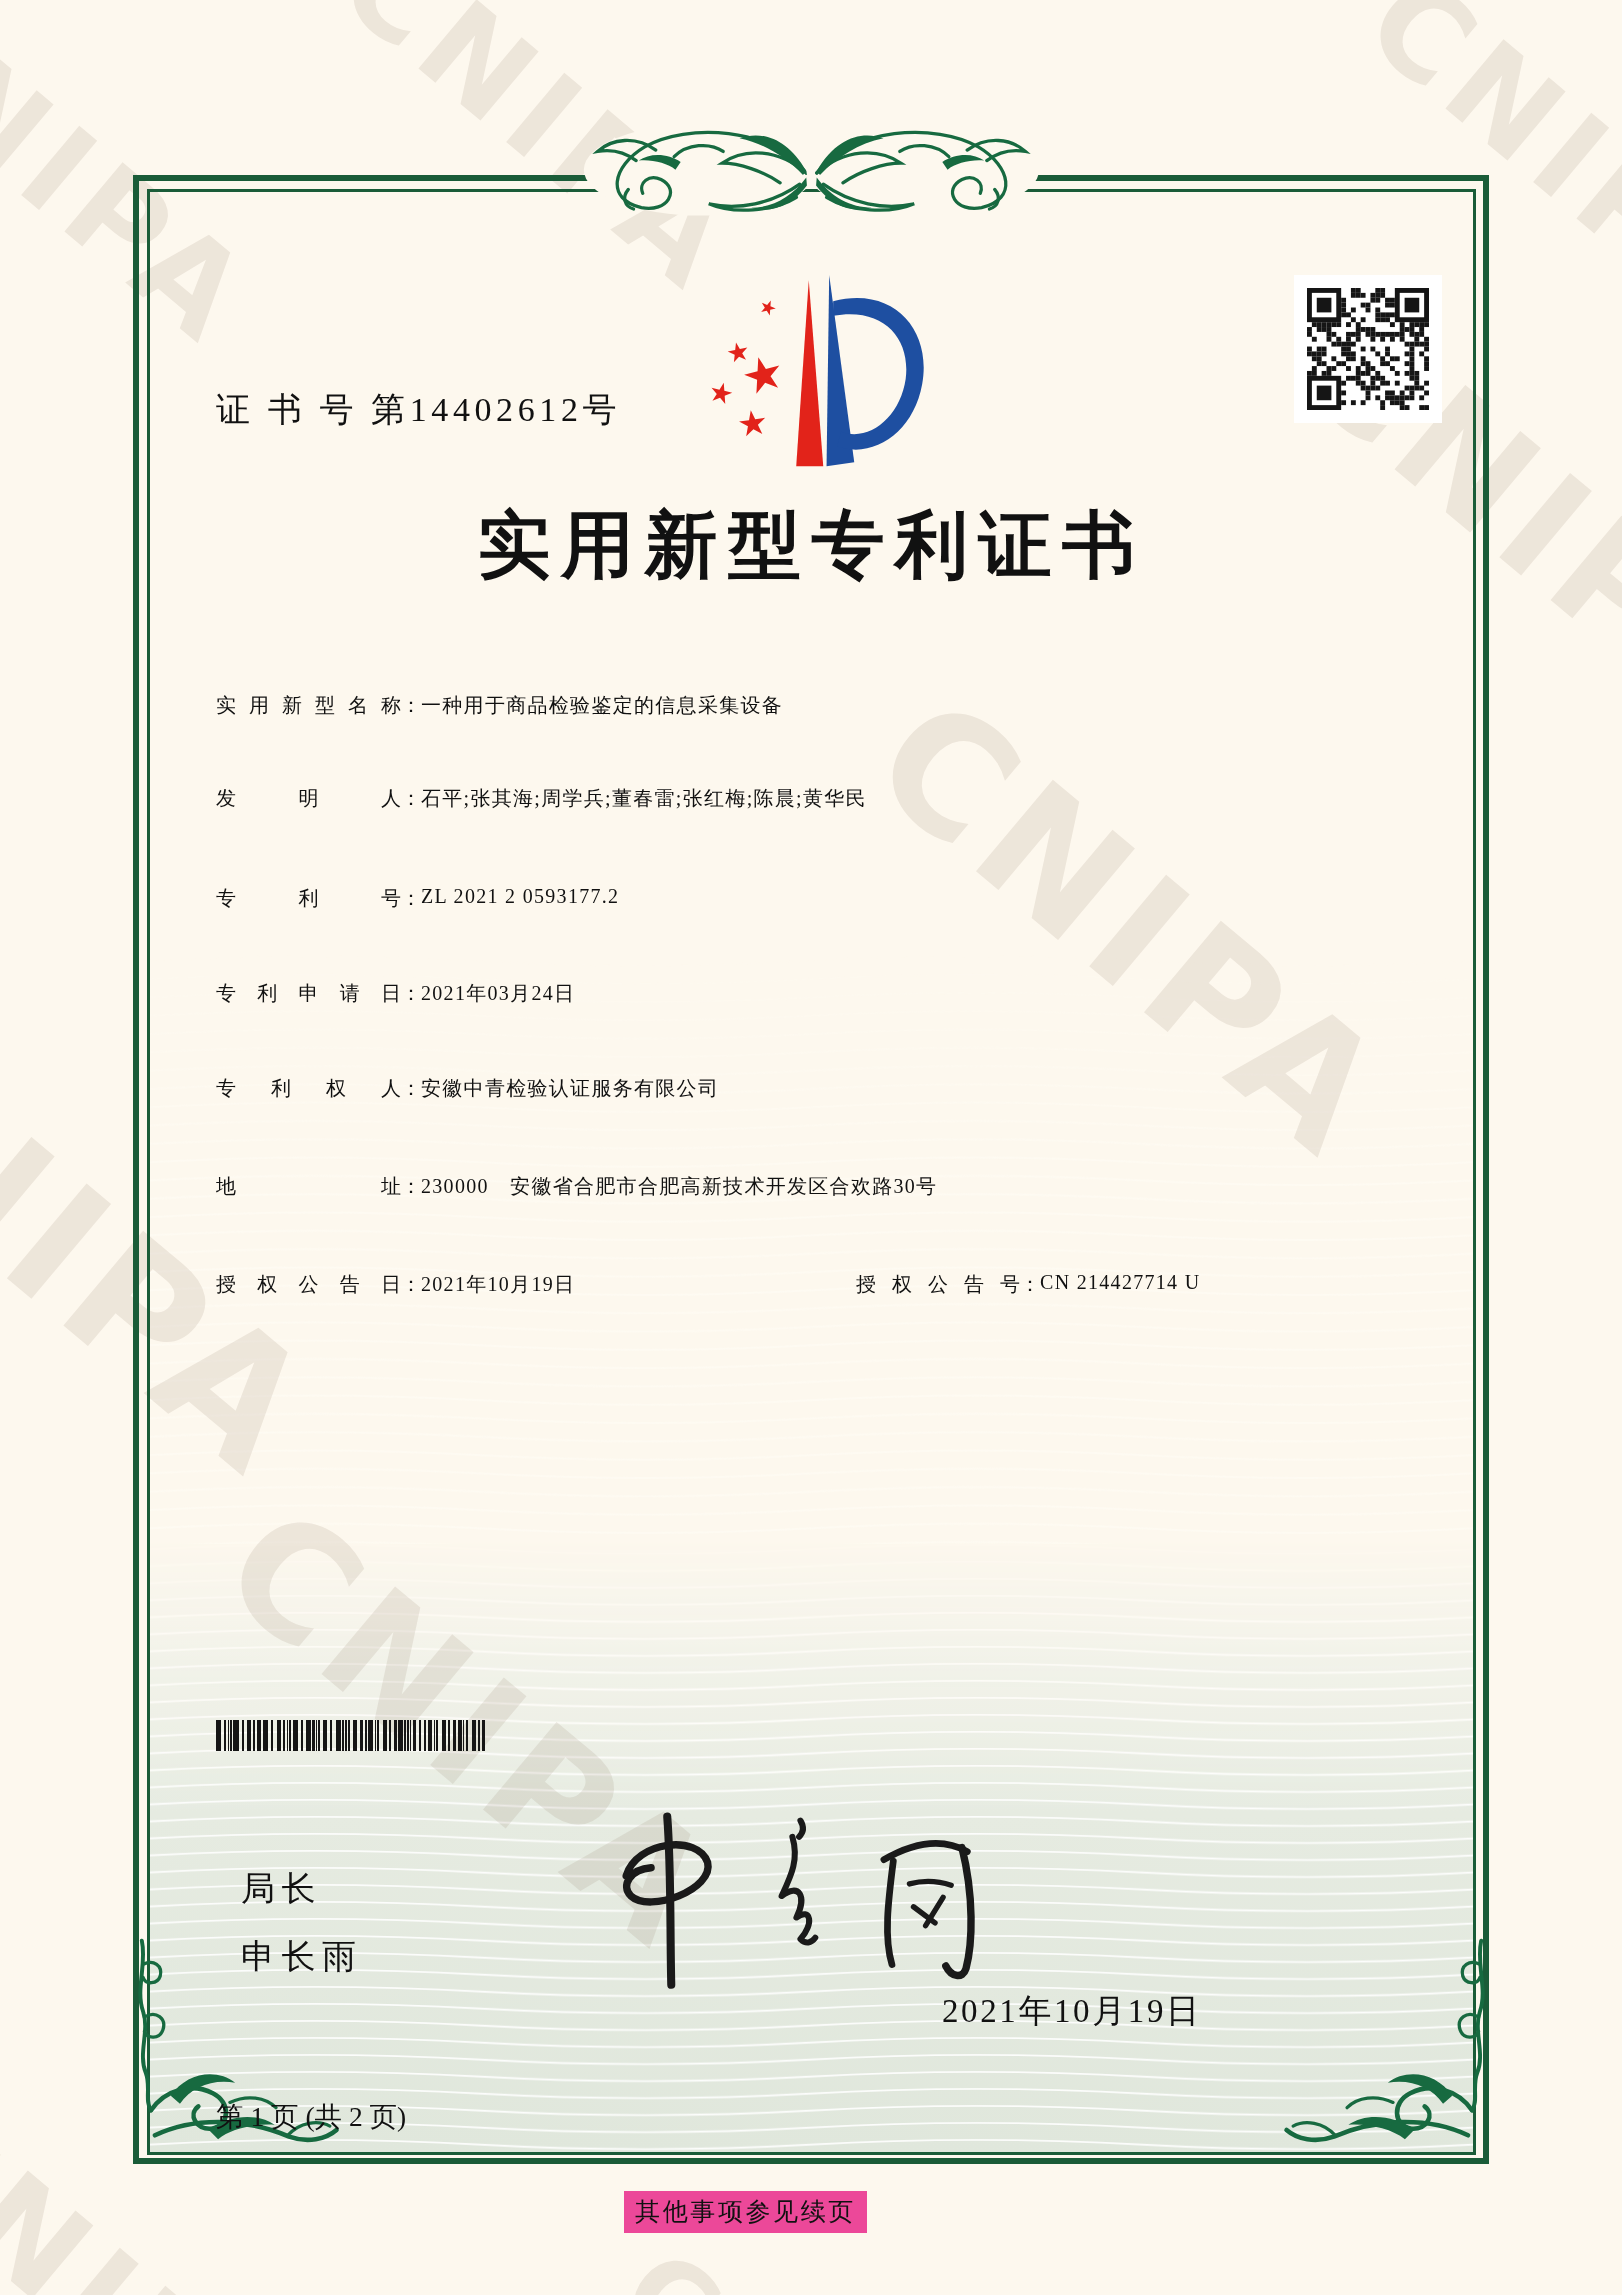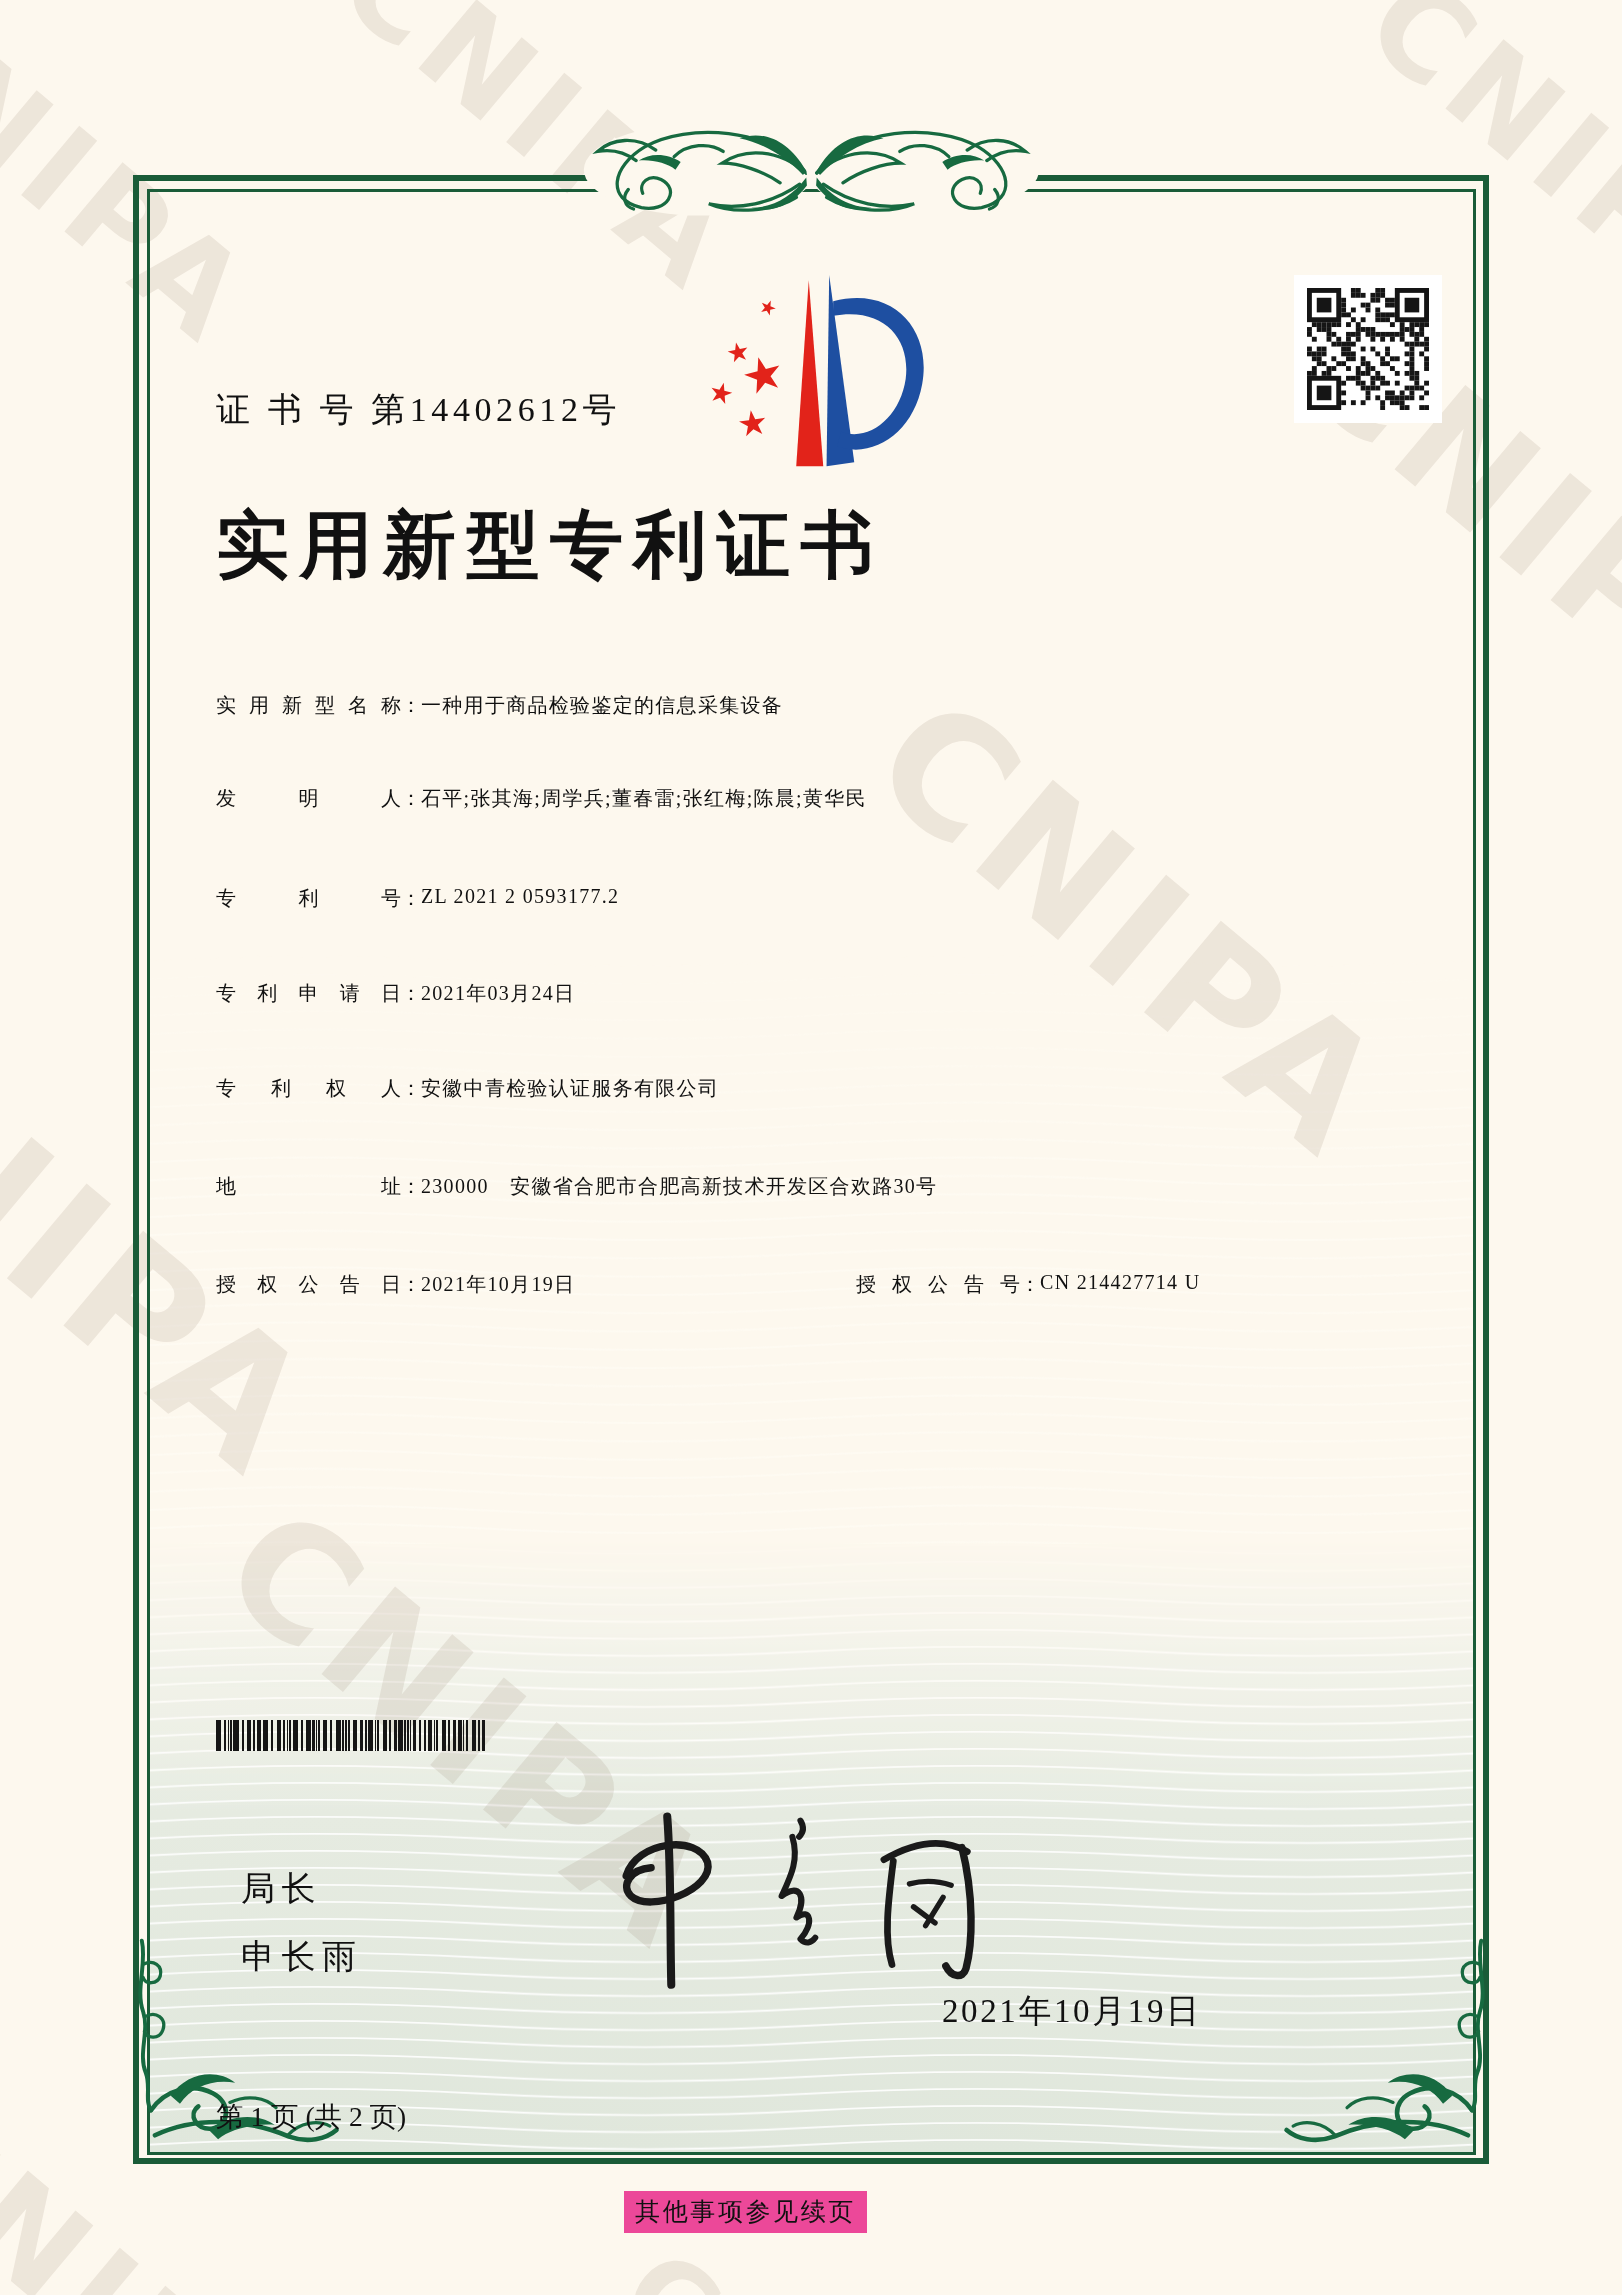--- a/index.html
+++ b/index.html
@@ -24,21 +24,21 @@
       mask-image:linear-gradient(180deg,transparent 0%,#000 40%,#000 100%);}
   .waveband svg,.waveband-faint svg{display:block;width:100%;height:100%;}
   
   .orn{position:absolute;z-index:4;}
   
   .content{position:absolute;z-index:5;left:0;top:0;width:100%;height:100%;}
   .cert-no{position:absolute;left:216px;top:387px;font-size:34px;letter-spacing:4.6px;}
   .logo{position:absolute;left:701px;top:267px;width:230px;height:211px;}
   .qr{position:absolute;left:1294px;top:275px;width:148px;height:148px;background:#fff;
       display:flex;align-items:center;justify-content:center;}
-  .title{position:absolute;left:216px;top:497px;width:1191px;
+  .title{position:absolute;left:216px;top:497px;width:1191px;text-align:center;
       font-size:73px;font-weight:700;letter-spacing:10.5px;}
   .frow{position:absolute;left:216px;width:1230px;height:43px;font-size:20px;white-space:nowrap;}
   .flabel{display:inline-block;width:185px;text-align:justify;text-align-last:justify;vertical-align:top;}
   .flabel.narrow{width:164px;}
   .fcolon{display:inline-block;vertical-align:top;}
   .fvalue{letter-spacing:1.3px;vertical-align:top;}
   .fpair2{position:absolute;left:640px;top:0;}
   .paras{position:absolute;left:216px;top:1340px;width:1192px;font-size:29px;line-height:46px;
       text-align:justify;}
   .paras p{margin:0;text-indent:2em;}

